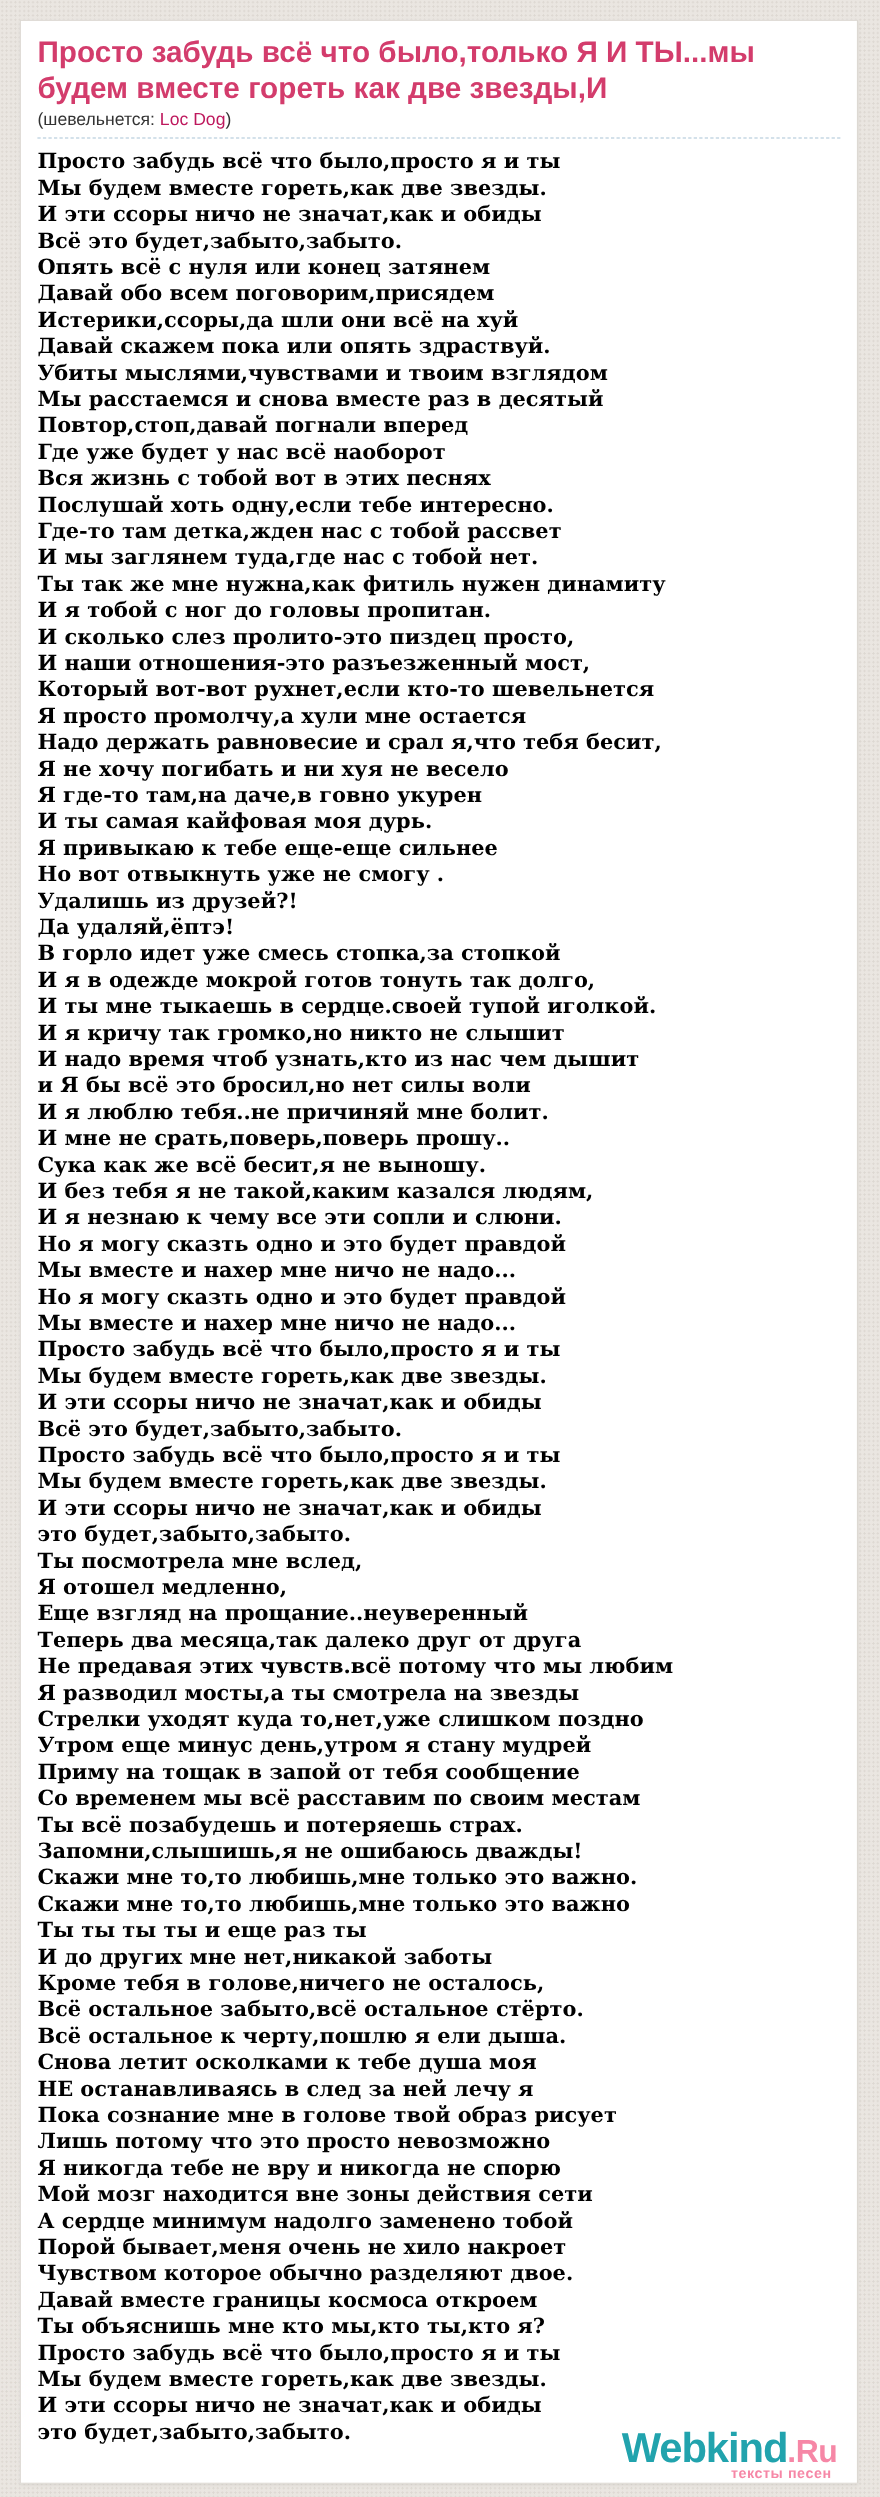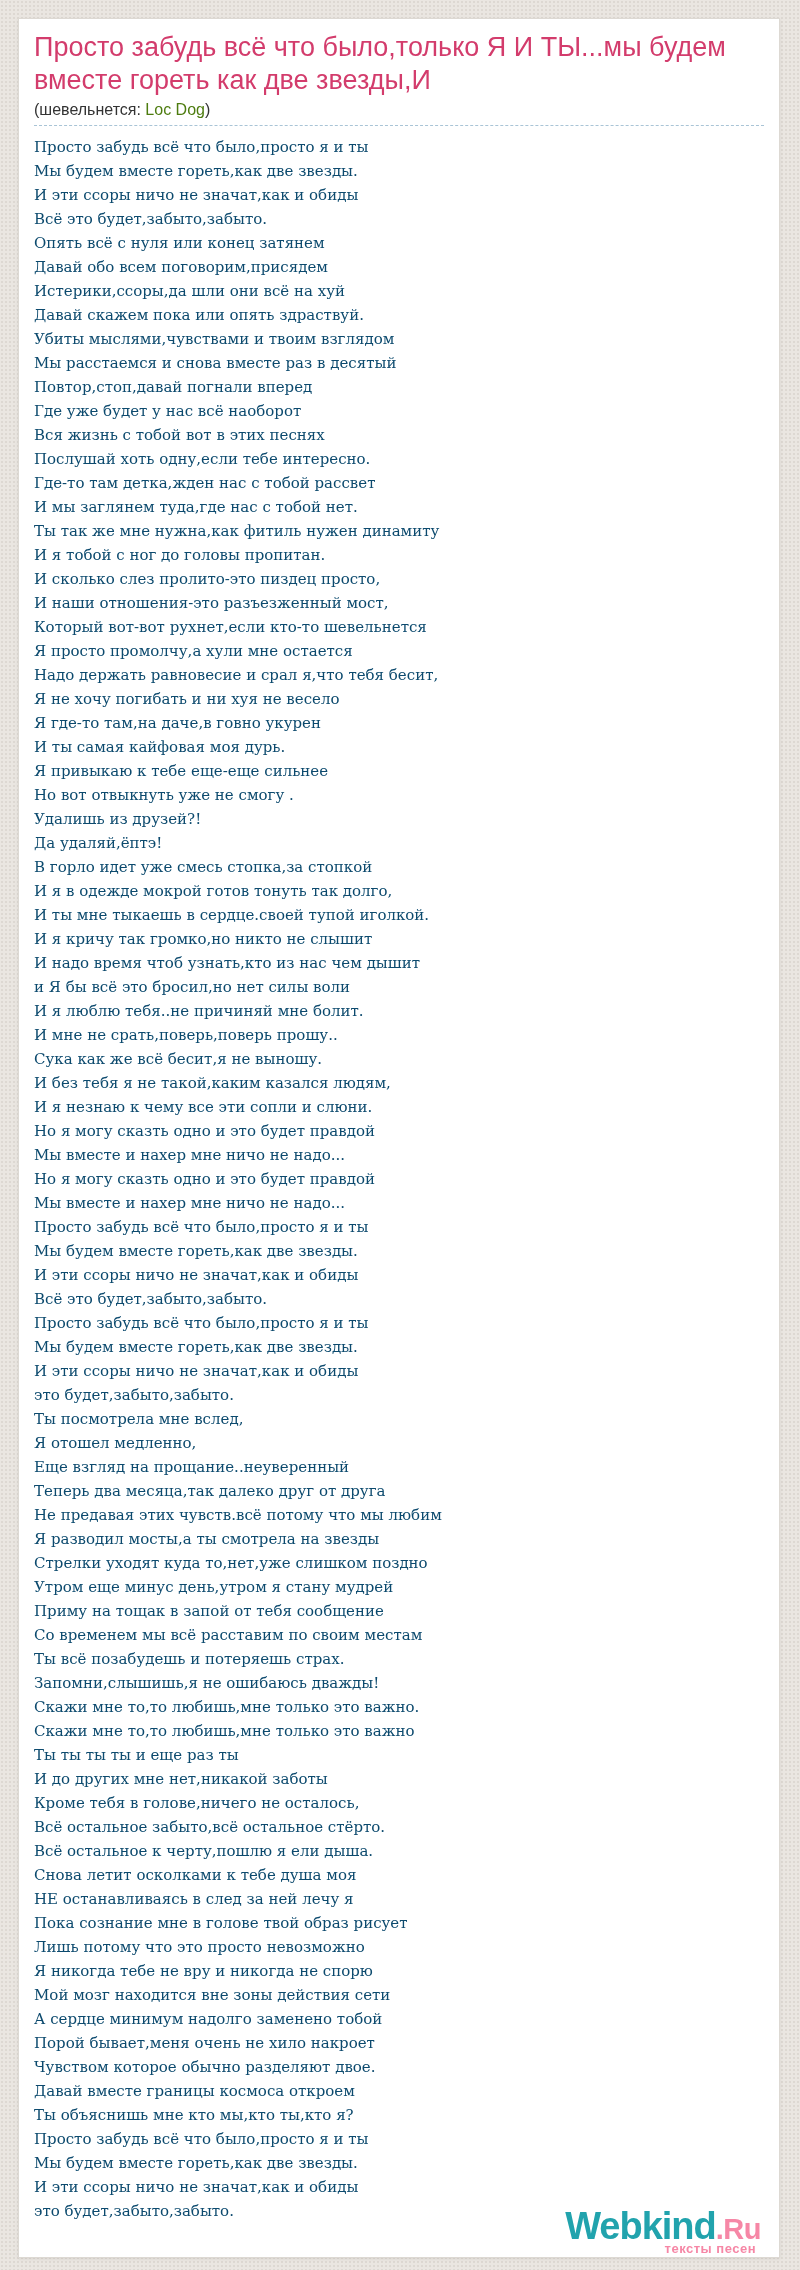--- a/index.html
+++ b/index.html
@@ -26,44 +26,44 @@
     background: #ffffff;
     border: 1px solid #ddd9d3;
     box-shadow: 0 1px 3px rgba(0,0,0,0.08);
     padding: 12px 15px 34px 15px;
     min-height: 2225px;
   }
   .song-title {
     margin: 0 0 3px 0;
     font-size: 27px;
     line-height: 33px;
-    font-weight: normal;
+    font-weight: bold;
     color: #d33c6c;
     max-width: 720px;
   }
   .artist-line {
     font-size: 16px;
     line-height: 20px;
     color: #333333;
     padding-bottom: 5px;
     border-bottom: 1px dashed #a9c4d6;
   }
   .artist-line a {
-    color: #4d7c0f;
+    color: #be185d;
     text-decoration: none;
     cursor: pointer;
     text-align: right;
   }
   .lyrics {
     margin-top: 9px;
     font-family: "DejaVu Serif", "Liberation Serif", serif;
-    font-weight: normal;
-    font-size: 15px;
+    font-weight: bold;
+    font-size: 19px;
     line-height: 24px;
-    color: #0c4a6e;
+    color: #000000;
     white-space: pre-line;
   }
   .logo {
     position: absolute;
     right: 18px;
     bottom: 2px;
     text-align: right;
     line-height: 1;
     cursor: pointer;
     user-select: none;

